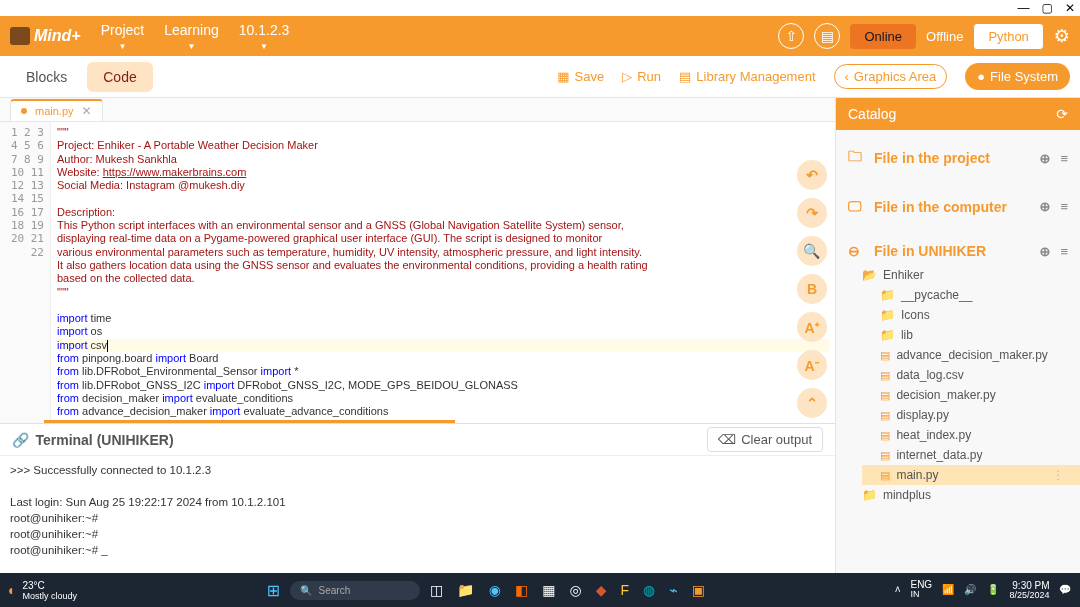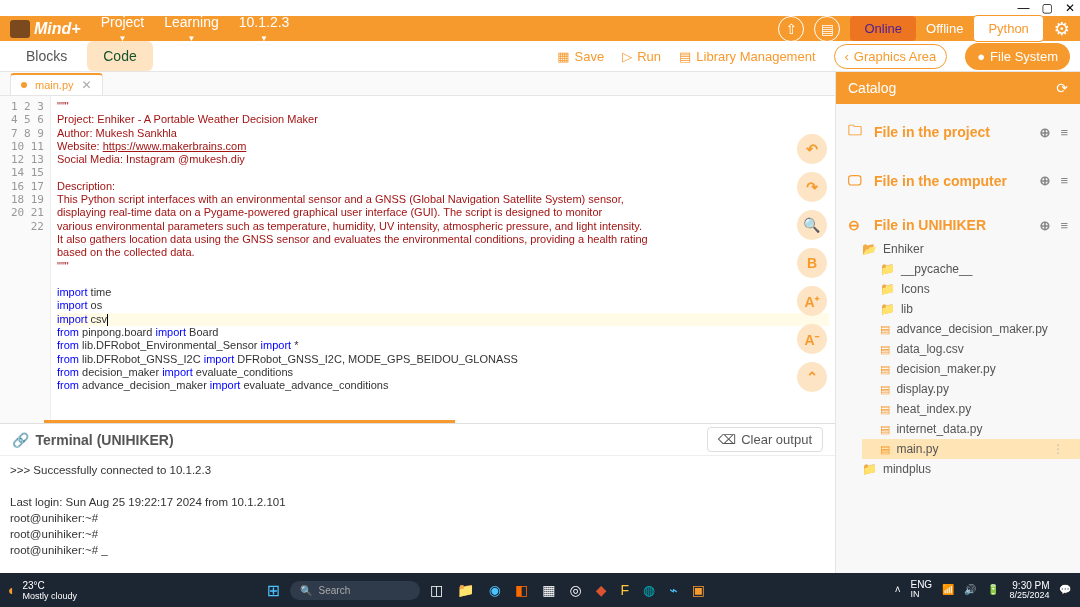--- a/index.html
+++ b/index.html
@@ -1,36 +1,36 @@
 <!DOCTYPE html>
 <html><head>
 <meta charset="utf-8">
 <style>
 * { margin: 0; padding: 0; box-sizing: border-box; font-family: -apple-system, BlinkMacSystemFont, "Segoe UI", Arial, sans-serif; }
 body { width: 1080px; height: 607px; overflow: hidden; background: #f0f0f0; display: flex; flex-direction: column; }
 .titlebar { height: 16px; background: #fff; display: flex; align-items: center; font-size: 10px; padding: 0 5px; position: relative; }
 .titlebar .title-text { color: #333; }
 .titlebar .win-controls { position: absolute; right: 5px; display: flex; gap: 12px; font-size: 12px; }
-.menubar { height: 25px; background: linear-gradient(to right, #f79a2e, #f79a2e); display: flex; align-items: center; padding: 0 10px; gap: 20px; position: relative; }
+.menubar { height: 40px; background: linear-gradient(to right, #f79a2e, #f79a2e); display: flex; align-items: center; padding: 0 10px; gap: 20px; position: relative; }
 .logo { display: flex; align-items: center; gap: 4px; }
 .logo-icon { width: 20px; height: 18px; background: #7a4a1e; border-radius: 3px; position: relative; }
 .logo-text { color: #fff; font-weight: bold; font-size: 16px; font-style: italic; }
 .menu-item { color: #fff; font-size: 14px; display: flex; align-items: center; gap: 4px; cursor: pointer; flex-direction: column; }
 .dropdown-arrow { font-size: 8px; }
 .right-menu { position: absolute; right: 10px; display: flex; align-items: center; gap: 10px; }
 .icon-btn { width: 26px; height: 26px; border-radius: 50%; display: flex; align-items: center; justify-content: center; color: #f79a2e; background: #fff; font-size: 14px; }
 .icon-btn.outline { background: transparent; border: 1.5px solid #fff; color: #fff; }
-.online-btn { background: #ed7420; color: #4c1d95; padding: 5px 14px; border-radius: 4px; font-size: 13px; }
+.online-btn { background: #ed7420; color: #0f172a; padding: 5px 14px; border-radius: 4px; font-size: 13px; }
 .python-btn { background: #fff; color: #f79a2e; padding: 5px 14px; border-radius: 4px; font-size: 13px; border: 1px solid #f79a2e; }
 .gear { color: #fff; font-size: 18px; }
 
-.toolbar { height: 31px; background: #fff; border-bottom: 1px solid #e5e5e5; display: flex; align-items: center; padding: 0 10px; }
+.toolbar { height: 42px; background: #fff; border-bottom: 1px solid #e5e5e5; display: flex; align-items: center; padding: 0 10px; }
 .mode-btn { padding: 7px 16px; font-size: 14px; border-radius: 6px; margin-right: 4px; }
 .mode-btn.blocks { color: #555; }
-.mode-btn.code { background: #ffe4c4; color: #14532d; }
+.mode-btn.code { background: #ffe4c4; color: #7f1d1d; }
 .toolbar-right { margin-left: auto; display: flex; align-items: center; gap: 18px; }
 .tb-item { color: #f79a2e; font-size: 13px; display: flex; align-items: center; gap: 5px; }
 .tb-item.active { background: #f79a2e; color: #fff; padding: 6px 12px; border-radius: 15px; }
 
 .main-area { flex: 1; display: flex; overflow: hidden; }
 .left-col { flex: 1; display: flex; flex-direction: column; overflow: hidden; }
 
 .tabs-row { height: 24px; background: #fafafa; display: flex; align-items: flex-end; padding-left: 10px; border-bottom: 1px solid #e5e5e5; }
 .file-tab { background: #fff; border: 1px solid #e5e5e5; border-bottom: none; border-top: 2px solid #f79a2e; padding: 3px 10px; font-size: 11px; color: #f79a2e; border-radius: 4px 4px 0 0; display: flex; align-items: center; gap: 8px; }
 .file-tab .dot { width: 6px; height: 6px; background: #f79a2e; border-radius: 50%; }

